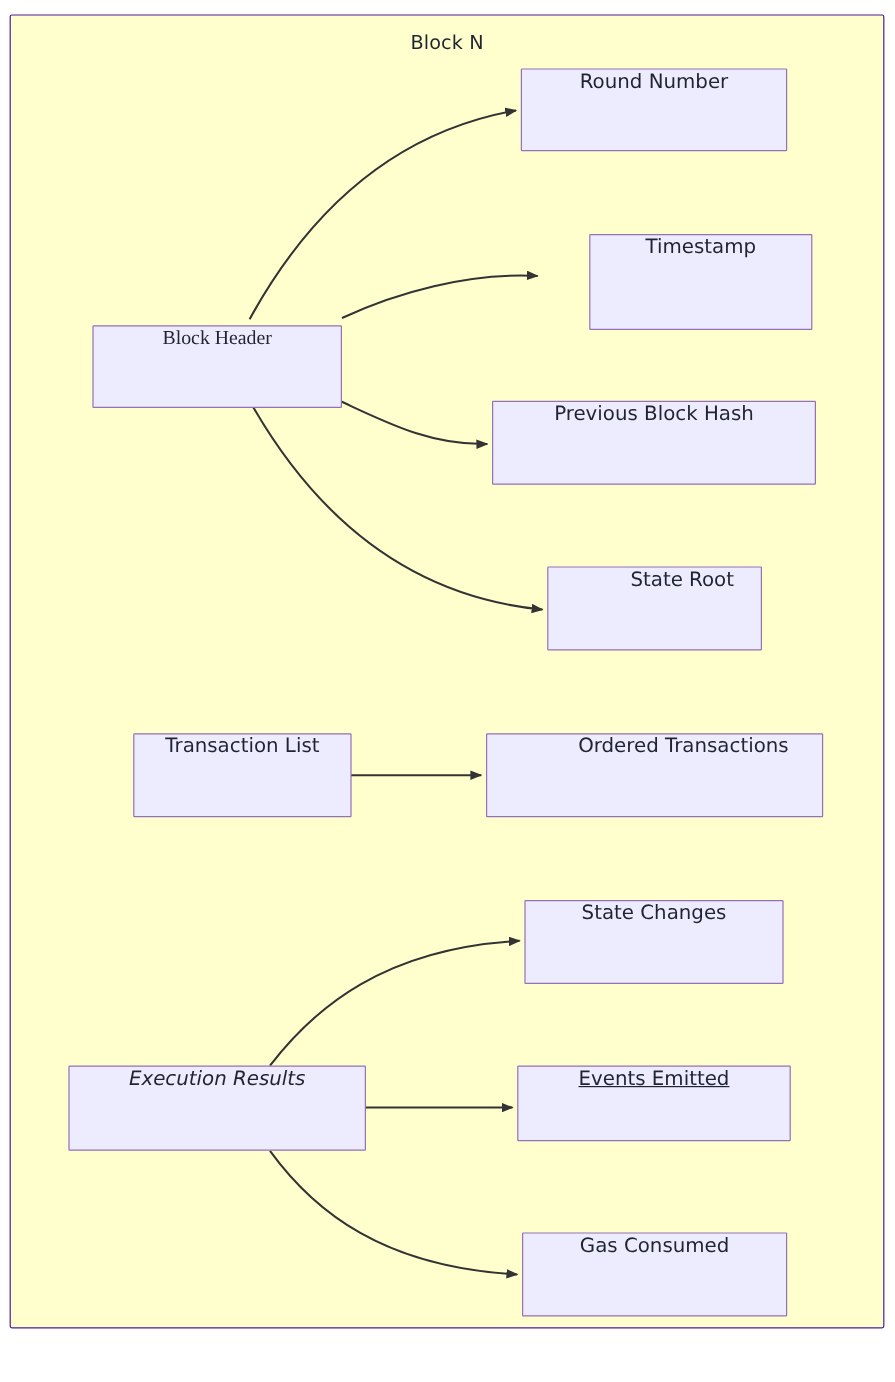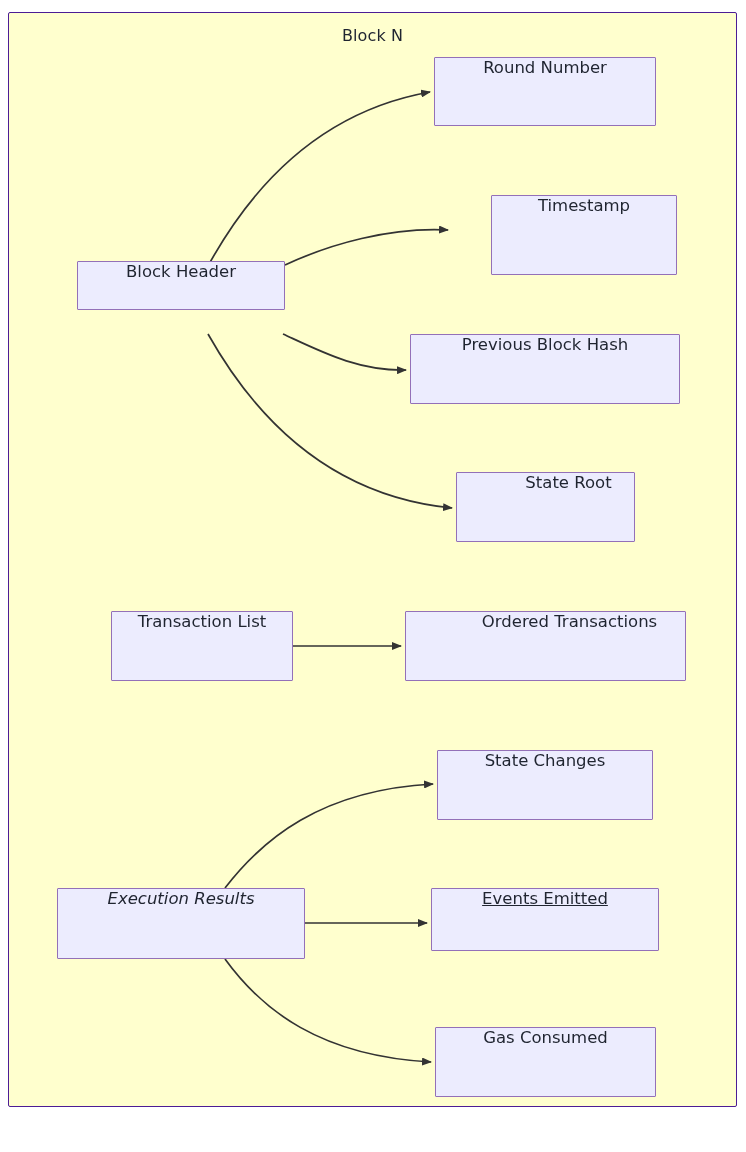--- a/index.html
+++ b/index.html
@@ -67,21 +67,21 @@
     display: flex;
     justify-content: center;
     color: #1f2430;
     font-size: 16.5px;
     line-height: 20px;
     text-align: center;
     white-space: nowrap;
   }
 
   
-  #node-block-header        { left: 77px;  top: 261px;  width: 208px; height: 49px; }
+  #node-block-header        { left: 77px;  top: 271px;  width: 208px; height: 69px; font-family: Liberation Serif, serif; }
   #node-round-number        { left: 434px; top: 57px;   width: 222px; height: 69px; }
   #node-timestamp           { left: 452px; top: 195px;  width: 186px; height: 80px; margin-left: 39px; }
   #node-previous-block-hash { left: 410px; top: 334px;  width: 270px; height: 70px; }
   #node-state-root          { left: 456px; top: 472px;  width: 179px; height: 70px; padding-left: 46px; }
 
   #node-transaction-list      { left: 65px;  top: 611px; width: 182px; height: 70px; margin-left: 46px; }
   #node-ordered-transactions  { left: 405px; top: 611px; width: 281px; height: 70px; padding-left: 48px; }
 
   #node-execution-results   { left: 57px;  top: 888px;  width: 248px; height: 71px; font-style: italic; }
   #node-state-changes       { left: 437px; top: 750px;  width: 216px; height: 70px; }

